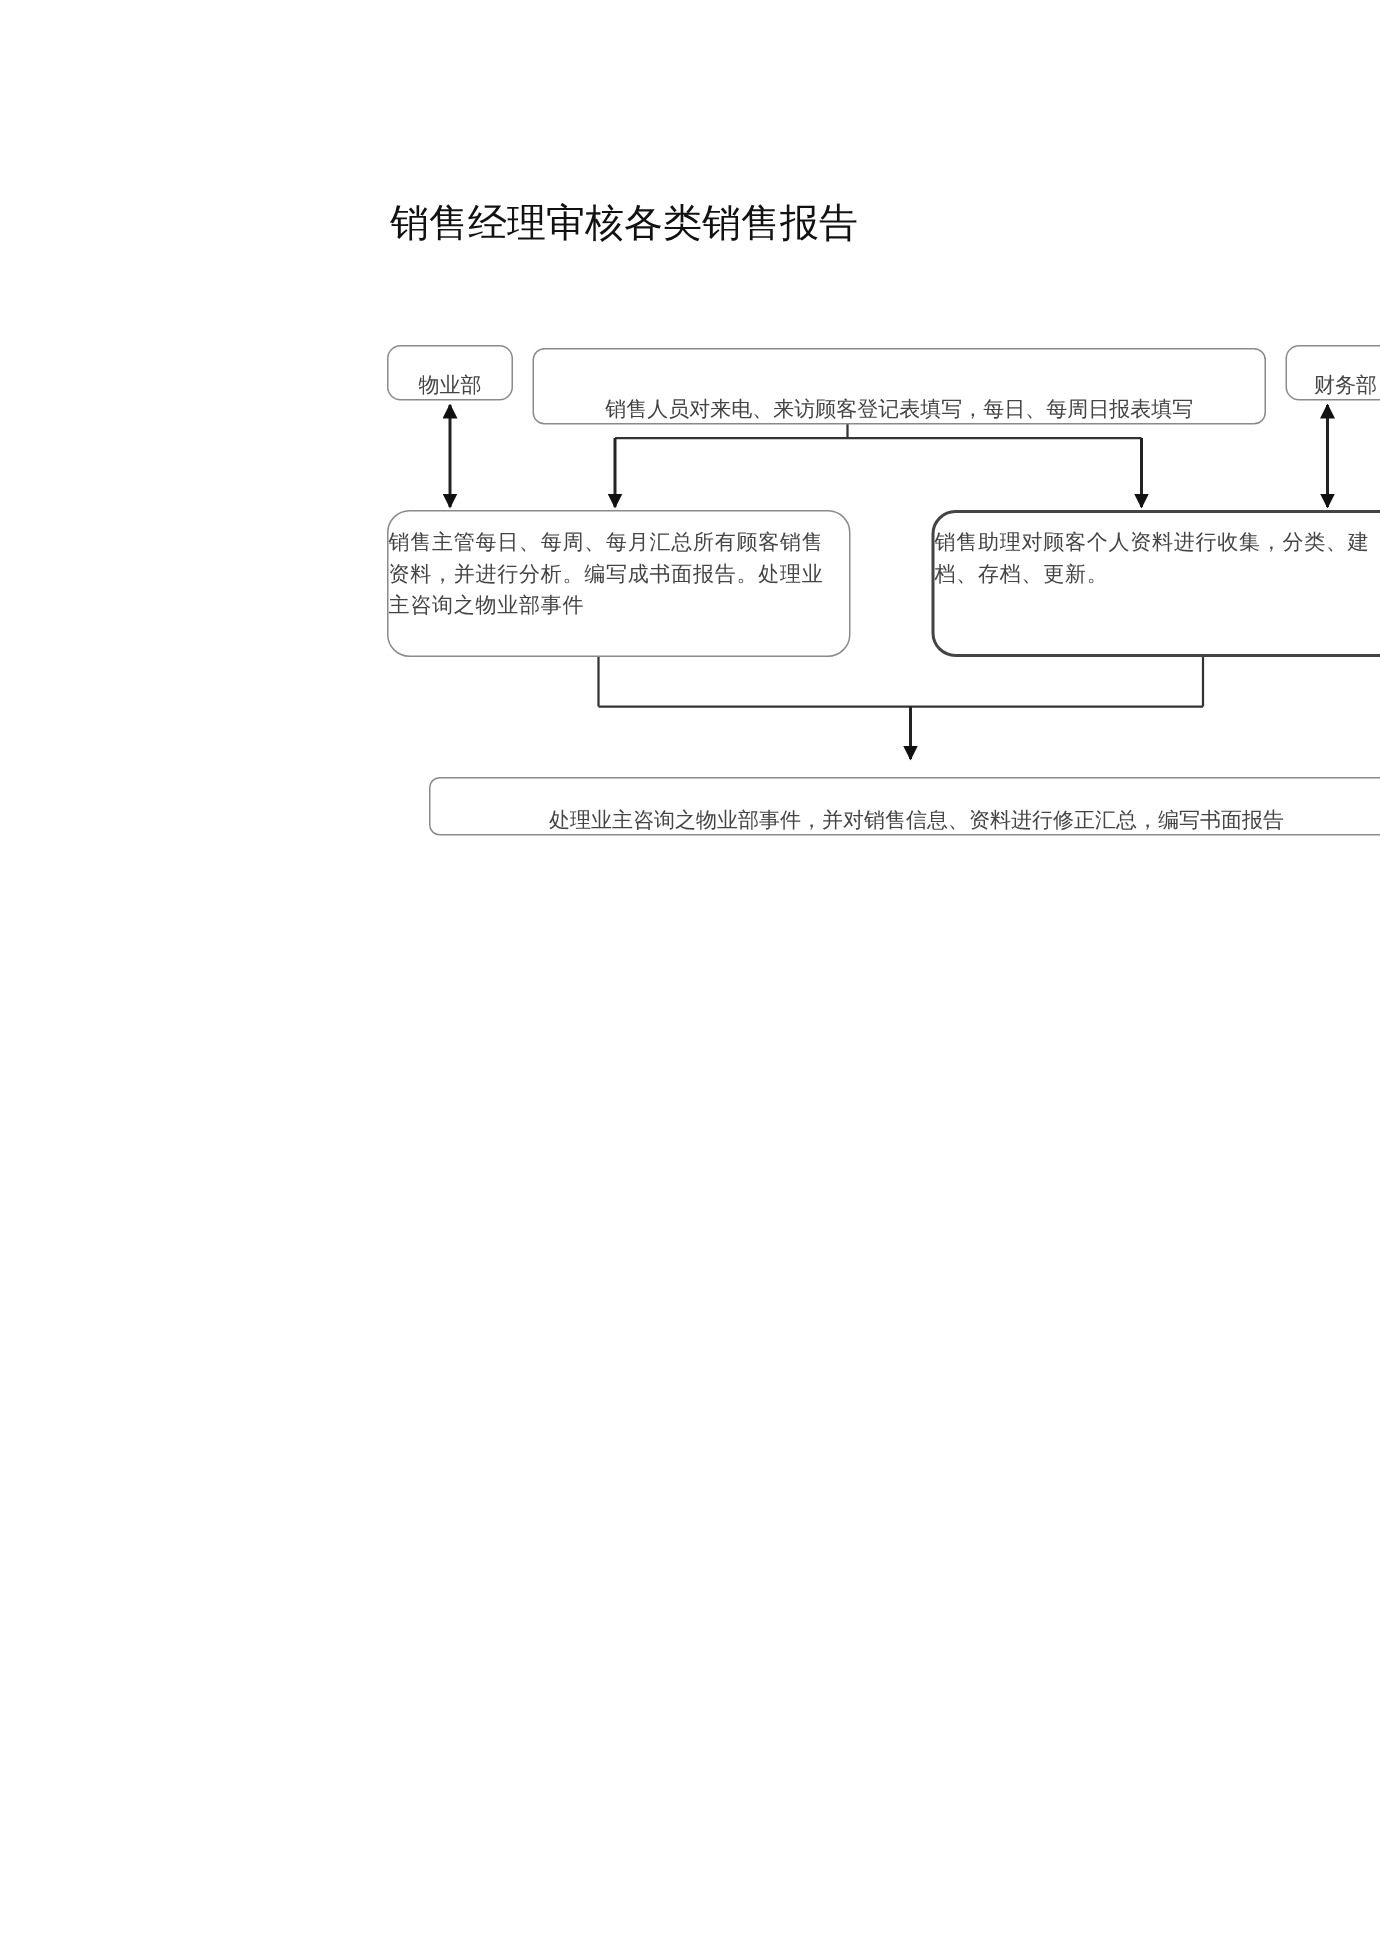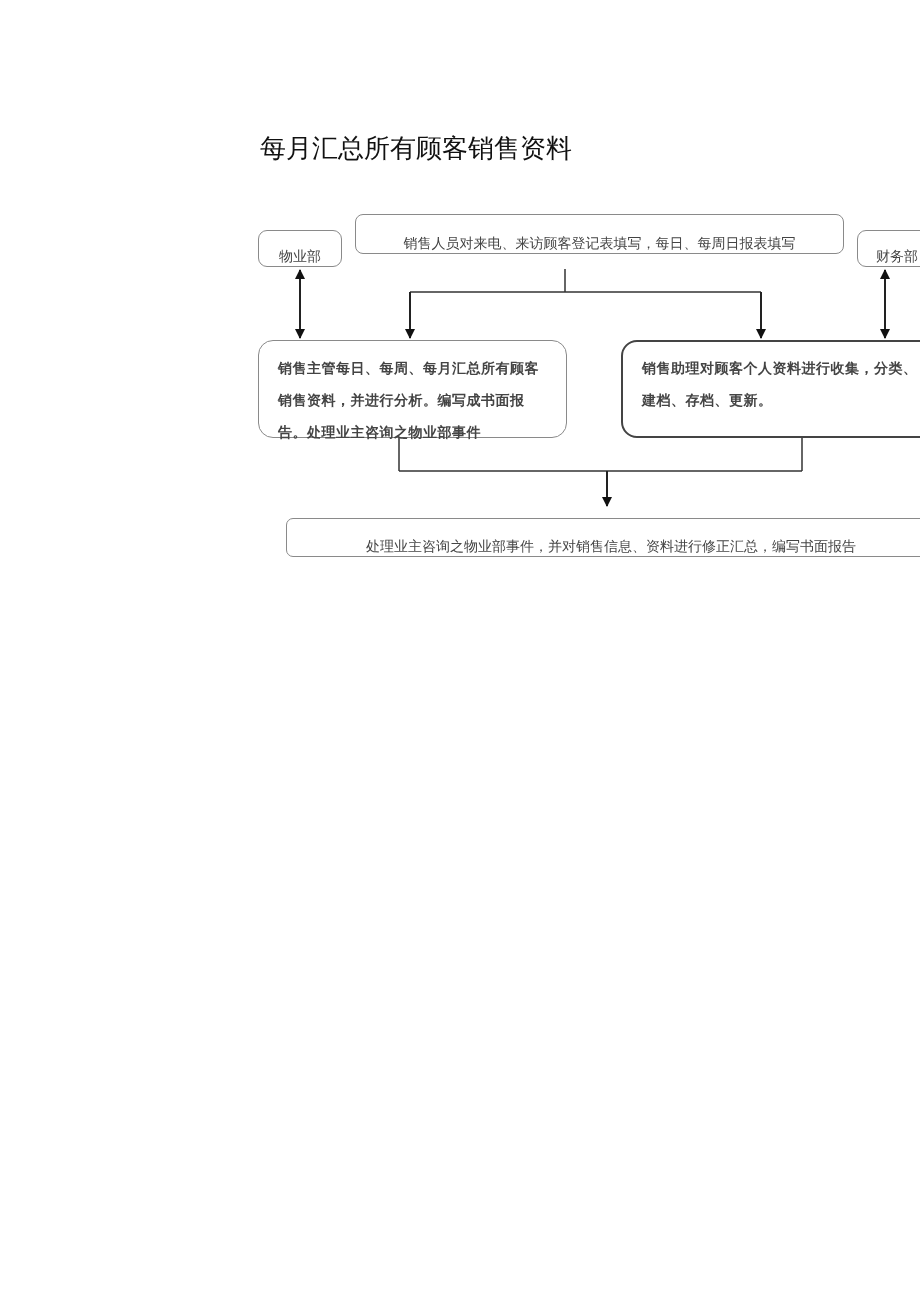--- a/index.html
+++ b/index.html
@@ -38,44 +38,43 @@
       border: 2px solid #444444;
       border-radius: 16px;
     }
     .box.center {
       display: flex;
       align-items: flex-end;
       justify-content: center;
       white-space: nowrap;
     }
     .box.text {
-      padding: 11px 14px 0 19px;
-      line-height: 32px;
+      padding: 11px 14px 0 0;
+      line-height: 21px;
       letter-spacing: 0.5px;
-      font-weight: bold;
     }
     #b-wuye { left: 258px; top: 230px; width: 84px; height: 37px; }
-    #b-sales { left: 355px; top: 214px; width: 489px; height: 40px; border-radius: 8px; }
+    #b-sales { left: 355px; top: 232px; width: 489px; height: 51px; border-radius: 8px; }
     #b-caiwu { left: 857px; top: 230px; width: 80px; height: 37px; justify-content: flex-start; padding-left: 18px; }
     #b-supervisor { left: 258px; top: 340px; width: 309px; height: 98px; border-radius: 15px; }
     #b-assistant { left: 621px; top: 340px; width: 320px; height: 98px; padding-top: 10px; }
     #b-manager { left: 286px; top: 518px; width: 650px; height: 39px; border-radius: 7px; }
     svg.connectors {
       position: absolute;
       left: 0;
       top: 0;
       width: 920px;
       height: 1301px;
       pointer-events: none;
     }
   </style>
 </head>
 <body>
 
-<div class="title">每月汇总所有顾客销售资料</div>
+<div class="title">销售经理审核各类销售报告</div>
 
 <svg class="connectors" xmlns="http://www.w3.org/2000/svg">
   <defs>
     <marker id="ah" viewBox="0 0 10 10" refX="9" refY="5" markerWidth="5" markerHeight="5" orient="auto-start-reverse">
       <path d="M0,0 L10,5 L0,10 z" fill="#111111"></path>
     </marker>
   </defs>
 
   <line x1="300" y1="270" x2="300" y2="338" stroke="#222" stroke-width="2" marker-start="url(#ah)" marker-end="url(#ah)"></line>
 

